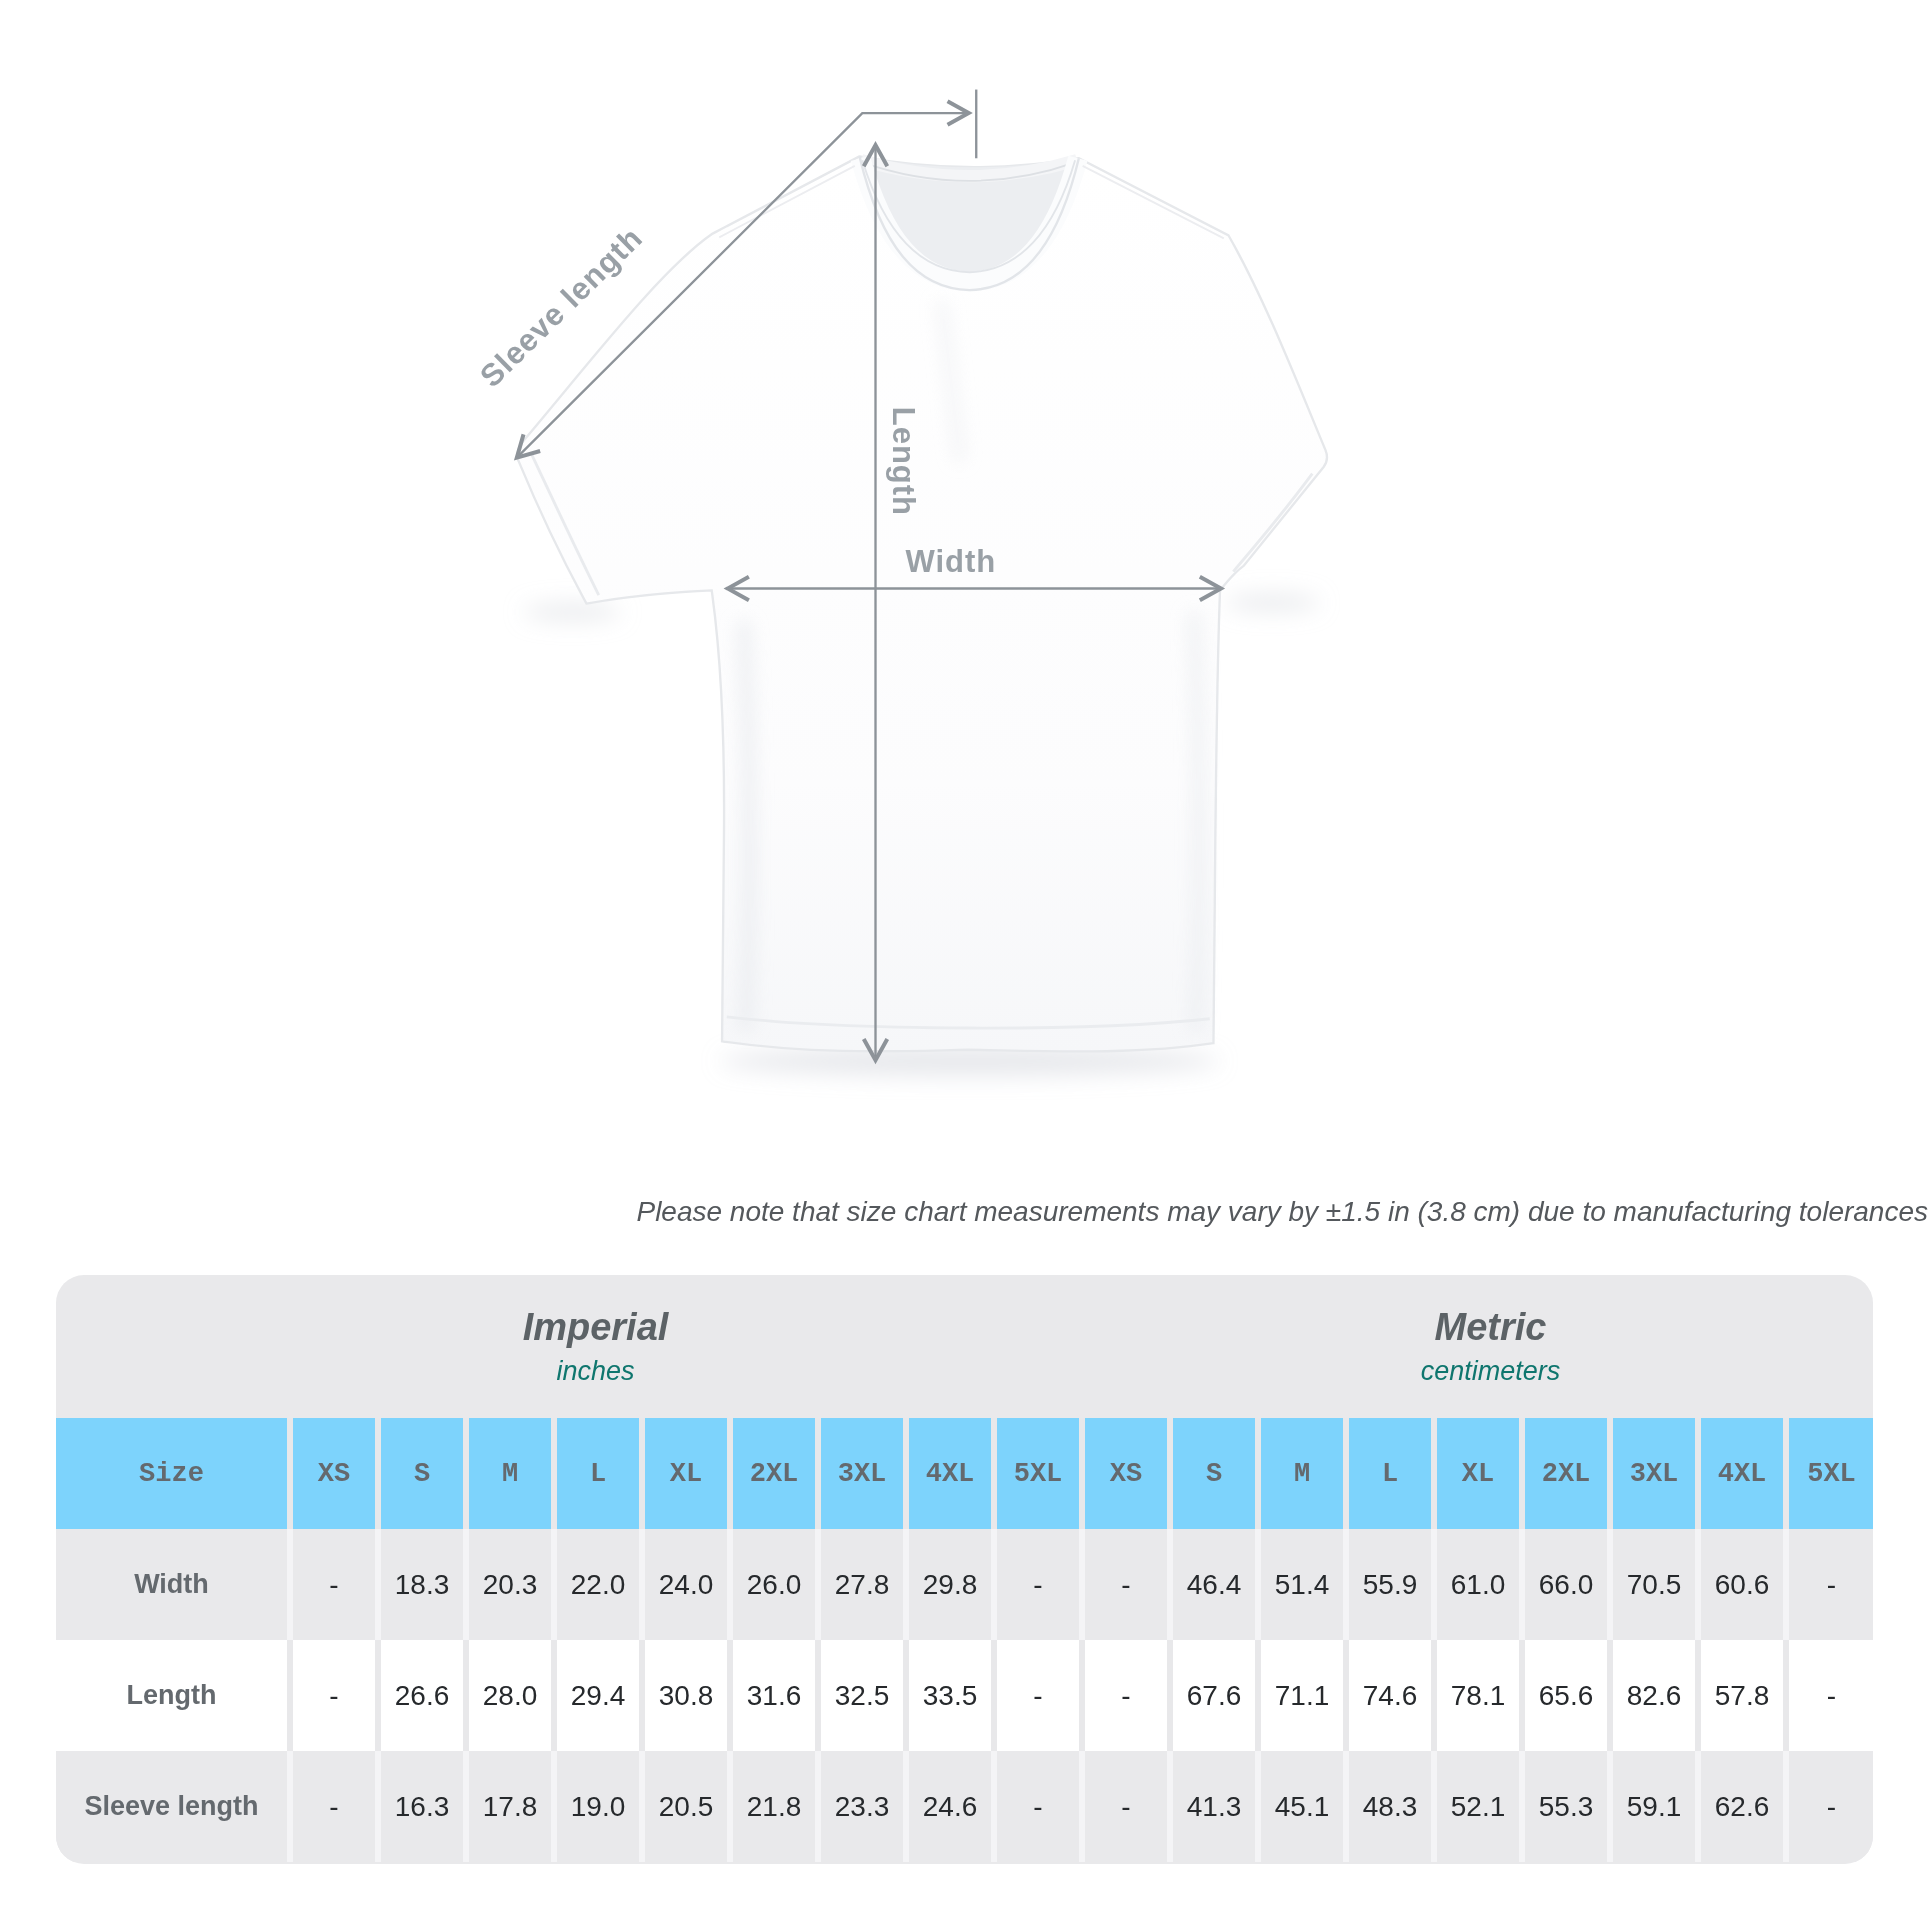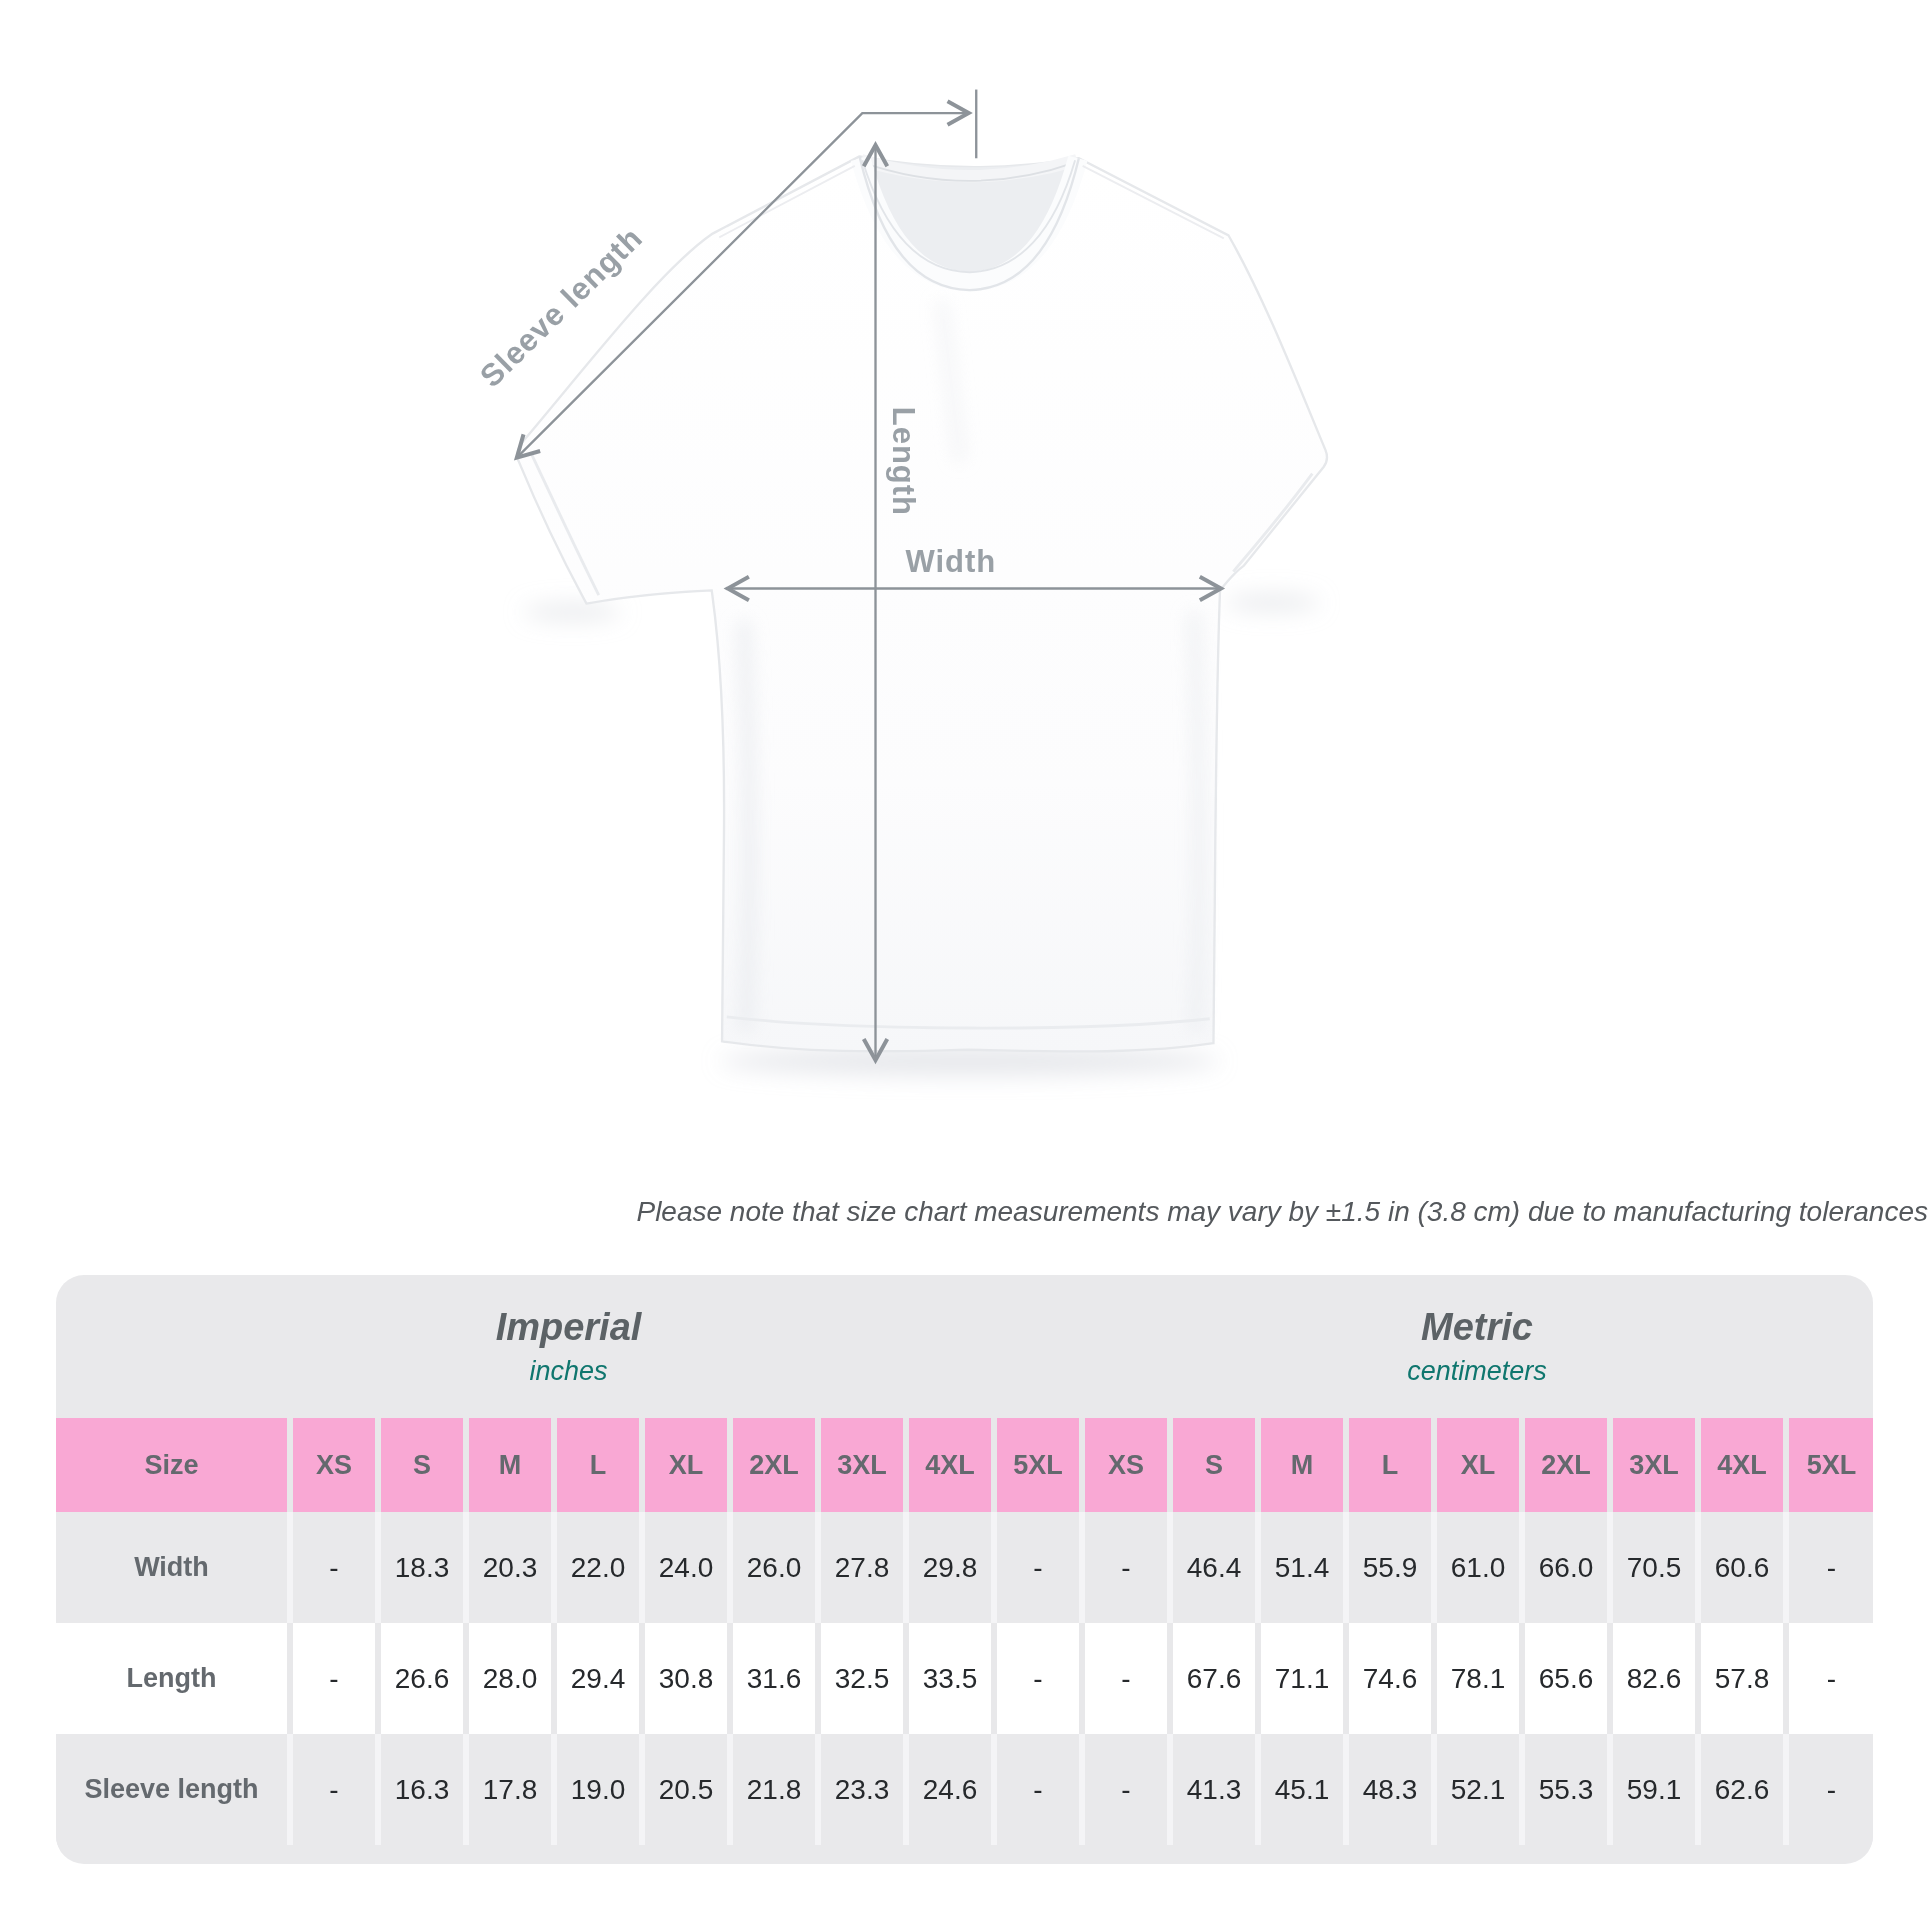--- a/index.html
+++ b/index.html
@@ -15,30 +15,30 @@
   .page-title{position:absolute;left:0;top:1136px;width:1928px;text-align:center;
       font-size:45px;font-weight:bold;color:#2e3236;}
   .page-subtitle{position:absolute;left:0;top:1196px;width:1928px;text-align:right;
       font-size:28px;font-style:italic;color:#54585c;}
 
   
   .card{position:absolute;left:56px;top:1275px;width:1817px;height:589px;
       background:#e9e9eb;border-radius:28px;overflow:hidden;}
   .groups{display:flex;height:143px;width:100%;}
   .group{display:flex;flex-direction:column;align-items:center;justify-content:center;gap:7.5px;}
-  .group.imperial{width:1025px;}
+  .group.imperial{width:1025px;padding-left:27px;}
   .group.metric{flex:1;}
   .g-label{font-size:38px;font-weight:bold;font-style:italic;color:#5c6266;}
   .g-unit{font-size:27px;font-style:italic;color:#0f766e;}
 
   table.sizes{table-layout:fixed;border-collapse:collapse;width:1817px;}
   table.sizes col.c-size{width:234px;}
   table.sizes col.c-val{width:88px;}
   table.sizes tr{height:111px;}
-  table.sizes thead tr{height:94px;background:#f9a8d4;}
+  table.sizes thead tr{height:111px;background:#7dd3fc;font-family:Liberation Mono, monospace;}
   table.sizes tbody tr.gray{background:#e9e9eb;}
   table.sizes tbody tr.white{background:#ffffff;}
   table.sizes th,table.sizes td{padding:0;text-align:center;vertical-align:middle;}
   table.sizes thead th{font-size:27px;font-weight:bold;color:#64696e;}
   table.sizes tbody th{font-size:27px;font-weight:bold;color:#64696e;}
   table.sizes tbody td{font-size:28px;font-weight:normal;color:#26292c;}
   table.sizes thead tr > *:not(:first-child),
   table.sizes tbody tr.white > *:not(:first-child){border-left:6.6px solid #e8e8ea;}
   table.sizes tbody tr.gray > *:not(:first-child){border-left:6.6px solid #f4f4f6;}
 </style>

